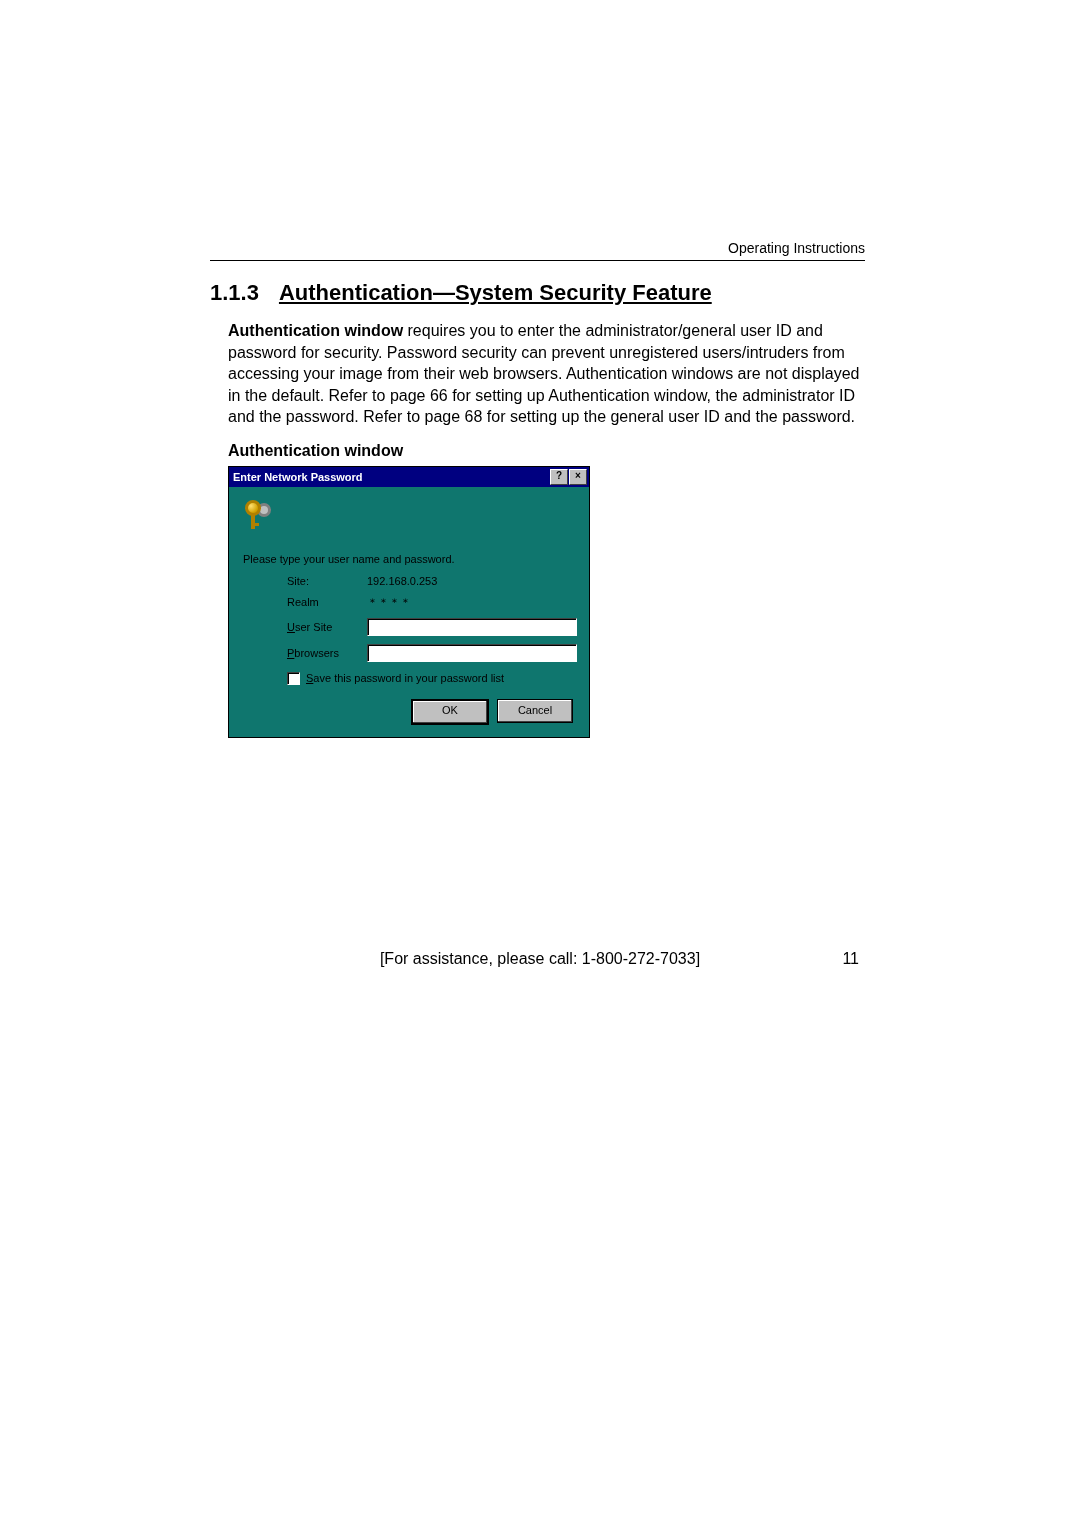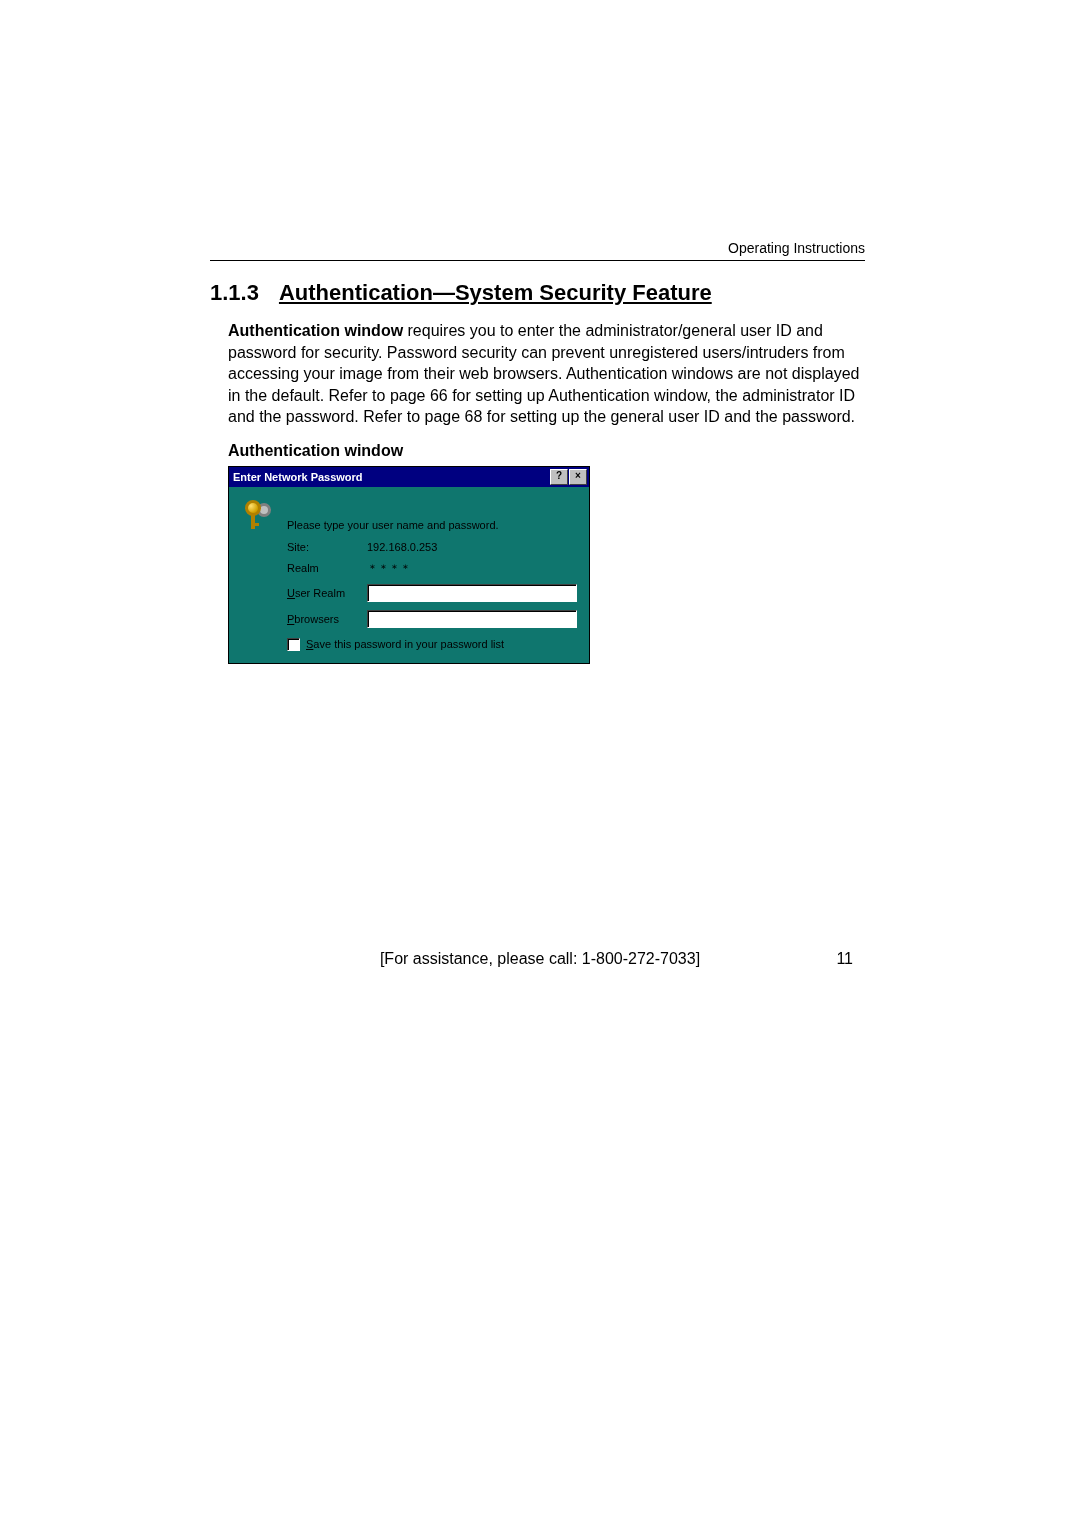--- a/index.html
+++ b/index.html
@@ -96,23 +96,24 @@
     text-align: center;
     font-weight: bold;
     margin-left: 1px;
     font-family: Arial, sans-serif;
   }
   .dialog-body {
     padding: 12px 12px 12px 14px;
   }
   .dialog-top-row {
     display: flex;
-    align-items: flex-end;
-    gap: 12px;
+    align-items: flex-start;
+    gap: 20px;
     margin-bottom: 10px;
+    flex-direction: column;
   }
   .key-icon {
     width: 32px;
     height: 32px;
     position: relative;
     flex-shrink: 0;
   }
   .key-icon .ring {
     position: absolute;
     top: 1px;
@@ -231,21 +232,21 @@
     position: absolute;
     bottom: 160px;
     left: 0;
     width: 1080px;
     text-align: center;
     font-size: 16px;
   }
   .page-num {
     position: absolute;
     bottom: 160px;
-    right: 227px;
+    right: 221px;
     font-size: 16px;
   }
 </style>
 </head>
 <body>
 
 <div class="page">
 
   <div class="header-label">Operating Instructions</div>
   <div class="hr-top"></div>
@@ -279,31 +280,35 @@
         <div class="instruction">Please type your user name and password.</div>
       </div>
 
       <div class="field-grid">
         <div class="label">Site:</div>
         <div class="value-text">192.168.0.253</div>
 
         <div class="label">Realm</div>
         <div class="value-text">＊＊＊＊</div>
 
-        <div class="label"><span class="ul">U</span><span>ser Realm</span></div>
+        <div class="label"><span class="ul">U</span><span>ser Site</span></div>
         <div class="text-input"></div>
 
         <div class="label"><span class="ul">P</span><span>browsers</span></div>
         <div class="text-input"></div>
       </div>
 
       <div class="checkbox-row">
         <div class="checkbox"></div>
         <div class="checkbox-label"><span class="ul">S</span><span>ave this password in your password list</span></div>
       </div>
 
+      <div class="button-row">
+        <div class="win-btn default">OK</div>
+        <div class="win-btn">Cancel</div>
+      </div>
     </div>
   </div>
 
   <div class="footer">[For assistance, please call: 1-800-272-7033]</div>
   <div class="page-num">11</div>
 
 </div>
 
 </body></html>

